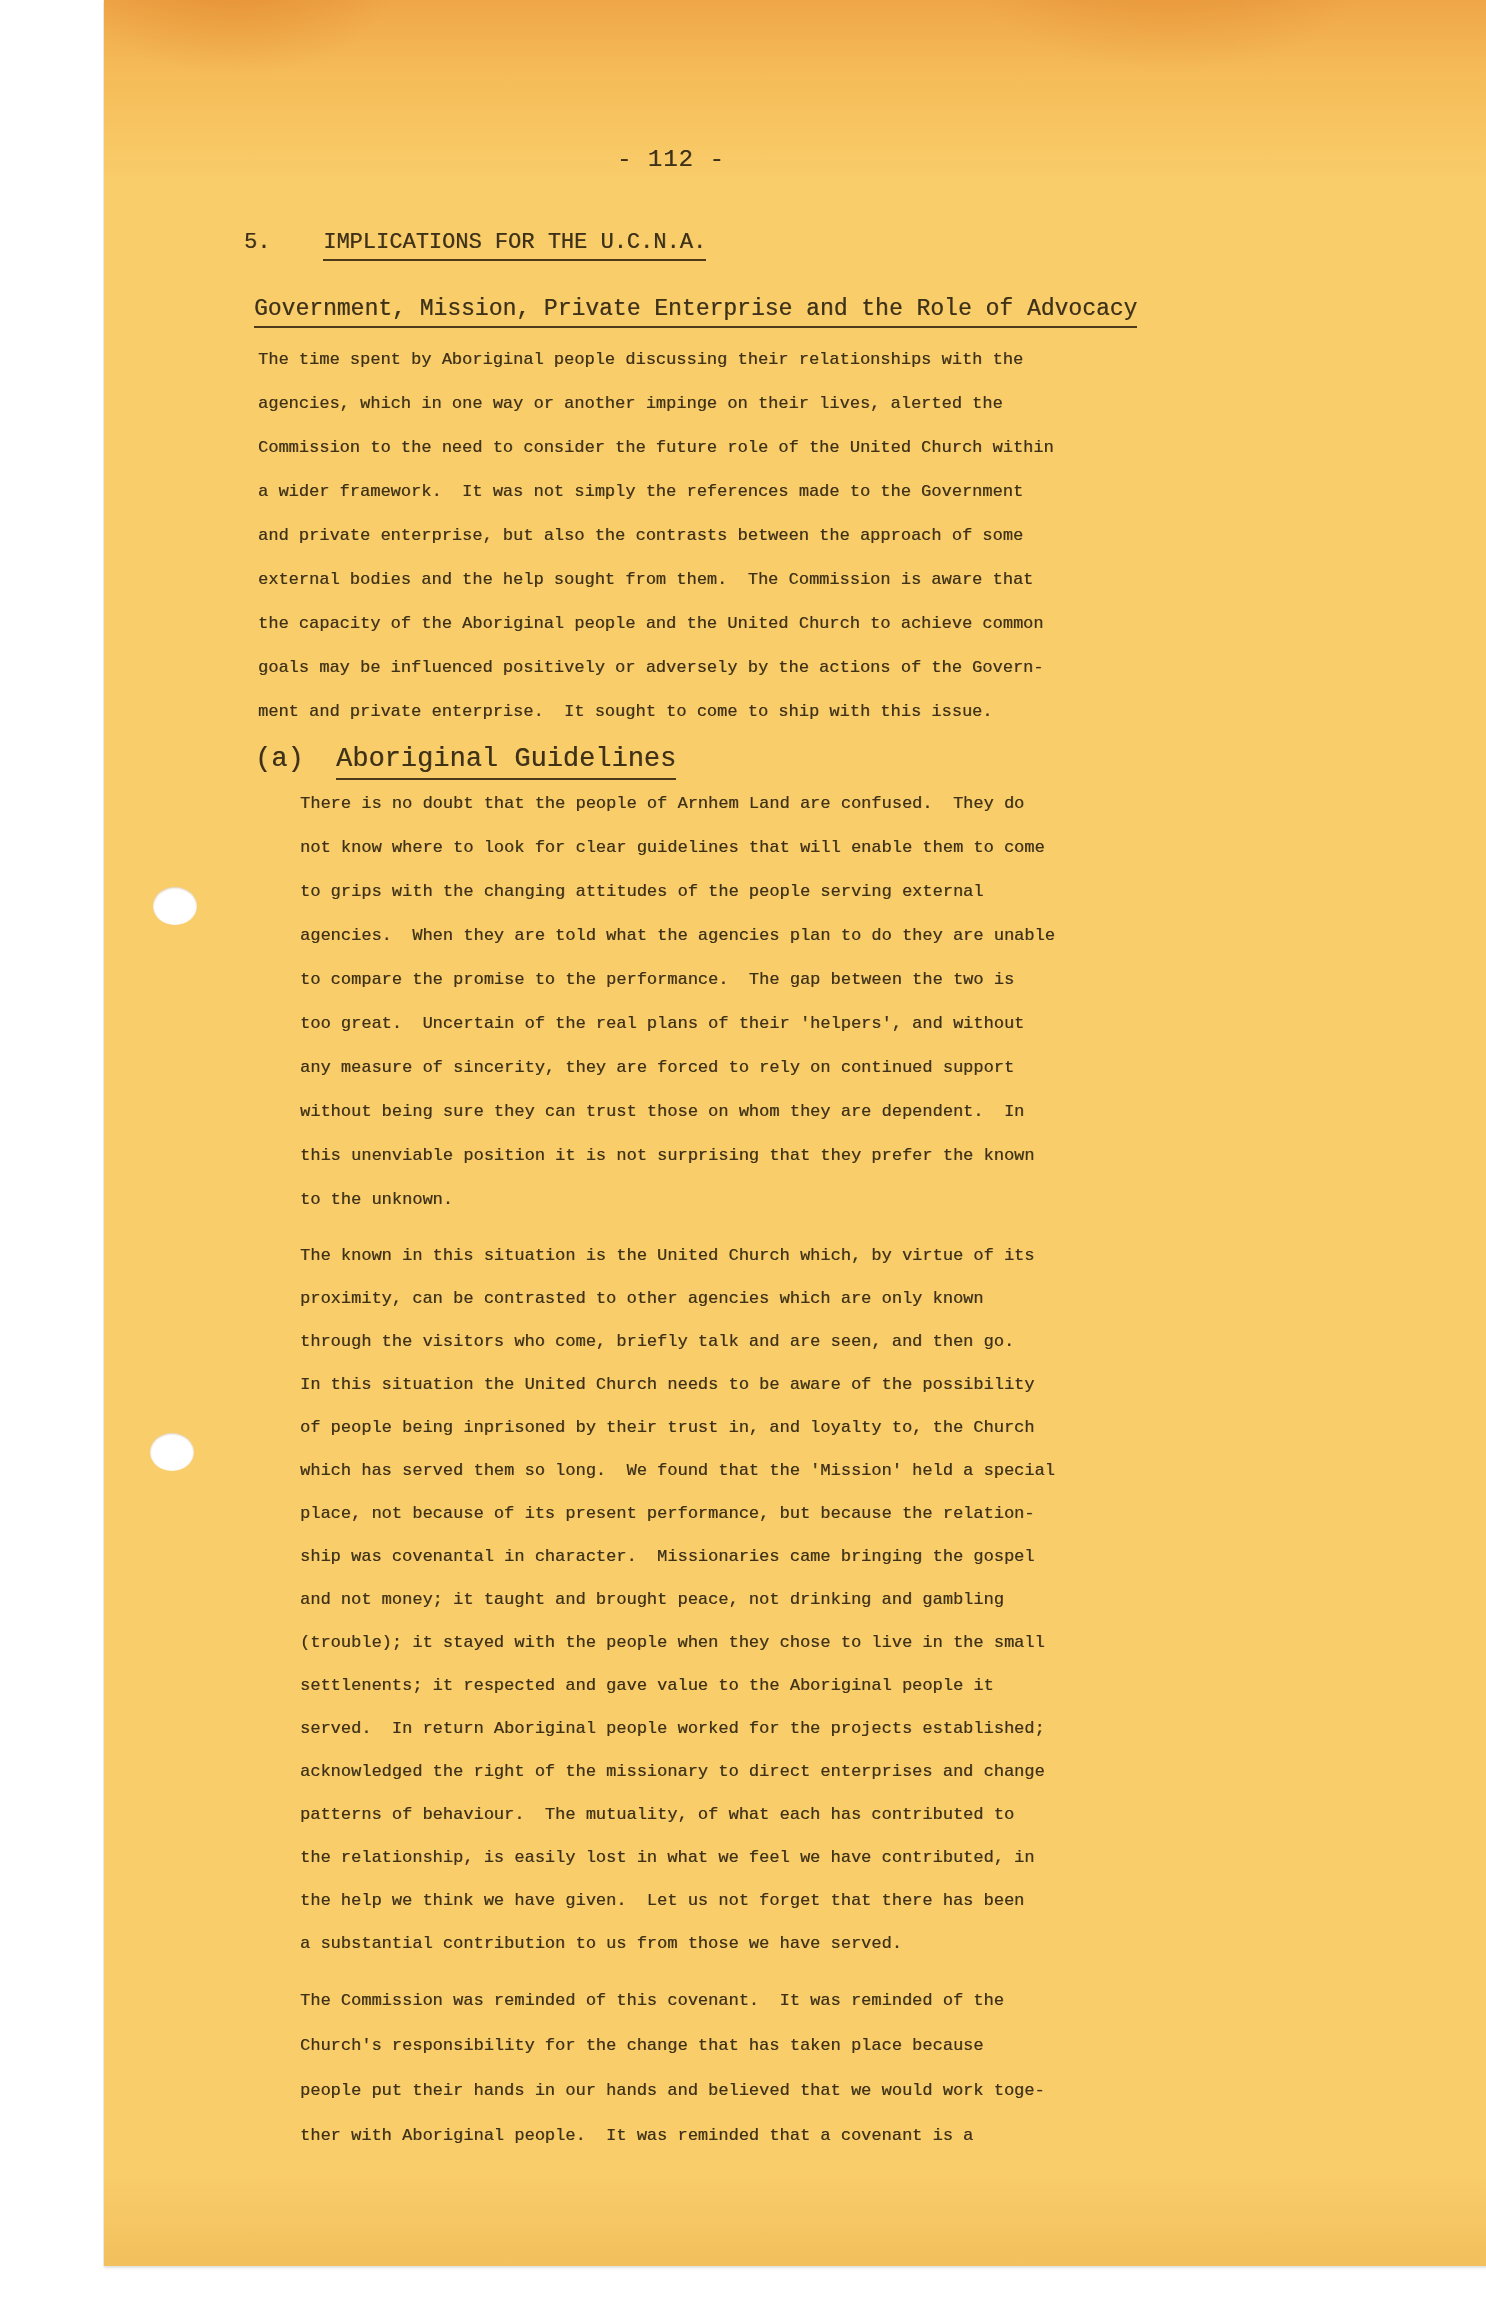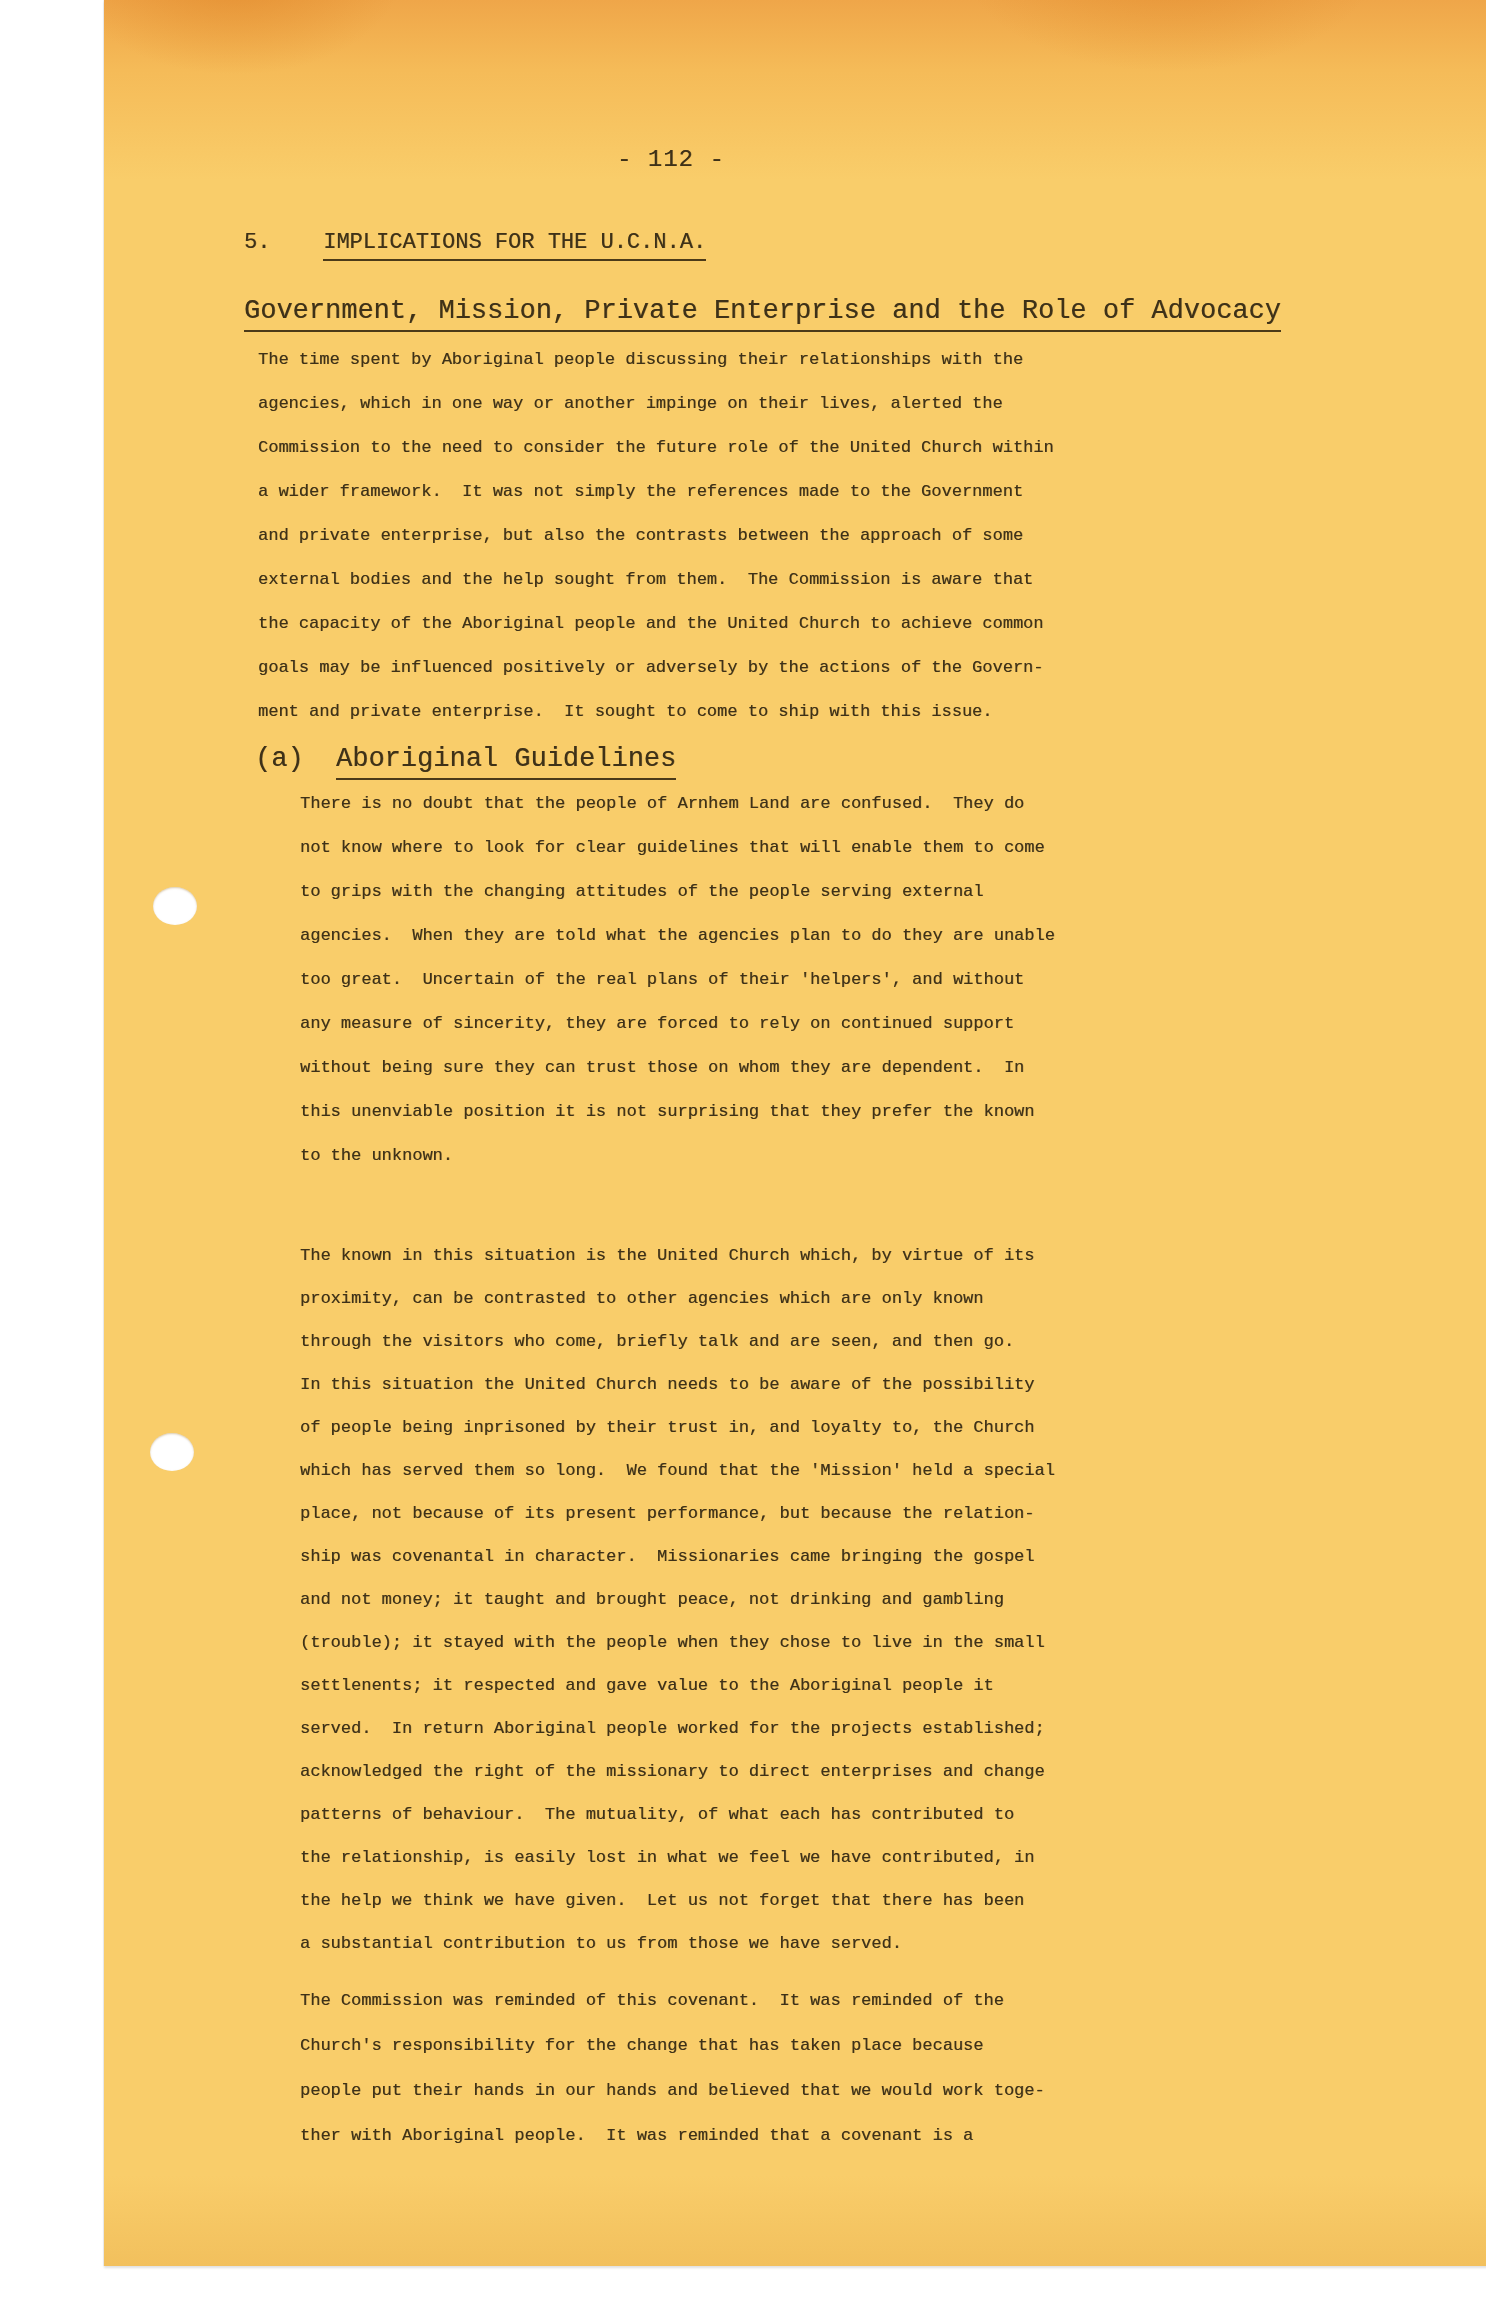--- a/index.html
+++ b/index.html
@@ -67,41 +67,42 @@
 </style>
 </head>
 <body>
 
 <div class="paper">
 
   <div class="ink pagenum" style="left:513px;top:146px;">- 112 -</div>
 
   <div class="ink h-row" style="left:140px;top:230px;"><span>5.</span><span>    </span><span class="u">IMPLICATIONS FOR THE U.C.N.A.</span></div>
 
-  <div class="ink h-row" style="left:140px;top:296px;font-size:27px;"><span class="u">Government, Mission, Private Enterprise and the Role of Advocacy</span></div>
+  <div class="ink h-row" style="left:150px;top:296px;font-size:23px;"><span class="u">Government, Mission, Private Enterprise and the Role of Advocacy</span></div>
 
   <div class="ink" style="left:154px;top:338px;">
     <div class="line">The time spent by Aboriginal people discussing their relationships with the</div>
     <div class="line">agencies, which in one way or another impinge on their lives, alerted the</div>
     <div class="line">Commission to the need to consider the future role of the United Church within</div>
     <div class="line">a wider framework.  It was not simply the references made to the Government</div>
     <div class="line">and private enterprise, but also the contrasts between the approach of some</div>
     <div class="line">external bodies and the help sought from them.  The Commission is aware that</div>
     <div class="line">the capacity of the Aboriginal people and the United Church to achieve common</div>
     <div class="line">goals may be influenced positively or adversely by the actions of the Govern-</div>
     <div class="line">ment and private enterprise.  It sought to come to ship with this issue.</div>
   </div>
 
   <div class="ink h-row" style="left:151px;top:744px;font-size:27px;"><span>(a)</span><span>  </span><span class="u">Aboriginal Guidelines</span></div>
 
   <div class="ink" style="left:196px;top:782px;">
     <div class="line">There is no doubt that the people of Arnhem Land are confused.  They do</div>
     <div class="line">not know where to look for clear guidelines that will enable them to come</div>
     <div class="line">to grips with the changing attitudes of the people serving external</div>
     <div class="line">agencies.  When they are told what the agencies plan to do they are unable</div>
+    <div class="line">to compare the promise to the performance.  The gap between the two is</div>
     <div class="line">too great.  Uncertain of the real plans of their 'helpers', and without</div>
     <div class="line">any measure of sincerity, they are forced to rely on continued support</div>
     <div class="line">without being sure they can trust those on whom they are dependent.  In</div>
     <div class="line">this unenviable position it is not surprising that they prefer the known</div>
     <div class="line">to the unknown.</div>
   </div>
 
   <div class="ink pa2" style="left:196px;top:1234px;">
     <div class="line">The known in this situation is the United Church which, by virtue of its</div>
     <div class="line">proximity, can be contrasted to other agencies which are only known</div>

